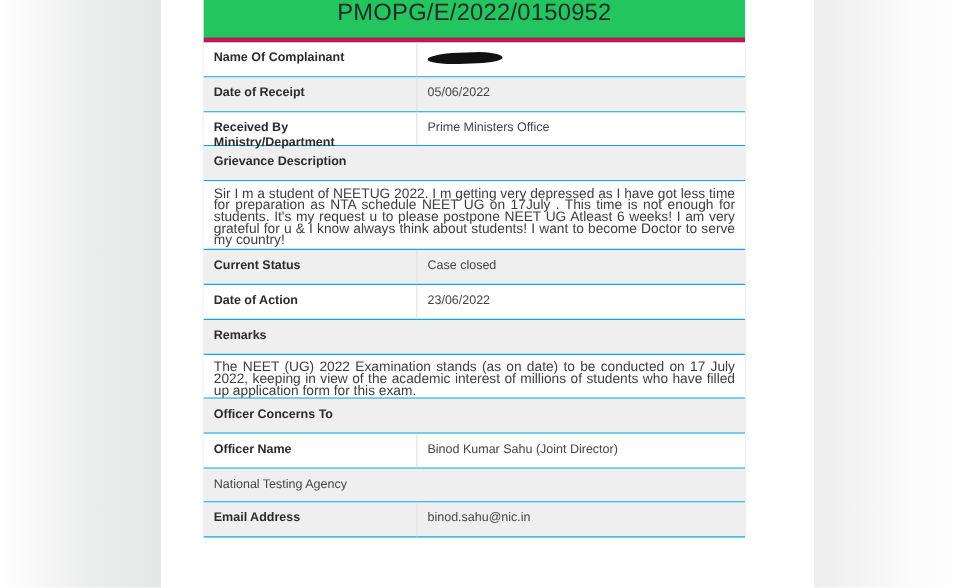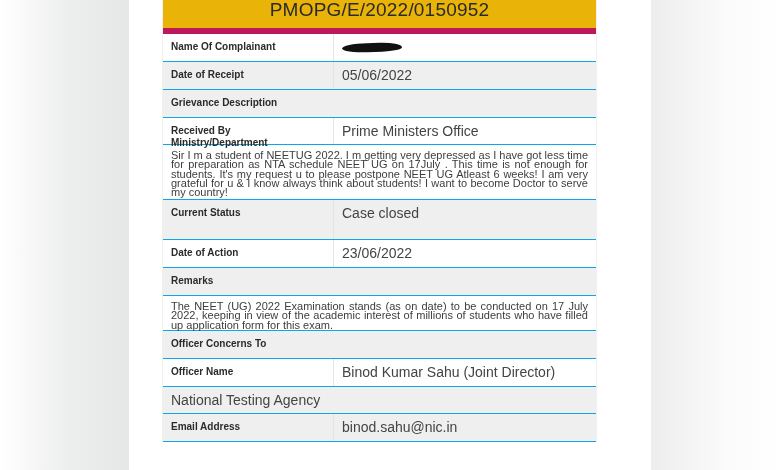--- a/index.html
+++ b/index.html
@@ -19,43 +19,43 @@
     .panel {
       position: absolute; left: 129px; top: 0; width: 522px; height: 470px;
       background: #ffffff;
     }
     .table {
       position: absolute; left: 162px; top: 0; width: 433px;
       border-left: 1px solid #f0f0f0;
       border-right: 1px solid #f0f0f0;
     }
     .title-row {
-      height: 34px; background: #eab308;
+      height: 34px; background: #22c55e;
       display: flex; align-items: center; justify-content: center;
       font-size: 19px; color: #2a2a2a; letter-spacing: 0.2px;
-      border-bottom: 6px solid #be185d;
+      border-bottom: 4px solid #be185d;
       box-sizing: border-box;
       padding-bottom: 8px;
     }
     .row {
       display: flex; box-sizing: border-box;
       border-bottom: 1px solid #0ea5e9;
     }
     .row.gray { background: #efefef; }
     .row.white { background: #ffffff; }
     .cell-label {
       width: 171px; box-sizing: border-box;
       padding: 7px 8px 0 8px;
       font-size: 10px; font-weight: bold; color: #2b2b2b;
       border-right: 1px solid #e4e4e4;
     }
     .cell-value {
       flex: 1; box-sizing: border-box;
       padding: 7px 8px 0 8px;
-      font-size: 14px; color: #444;
+      font-size: 10px; color: #444;
       line-height: 12px;
     }
     .cell-label { line-height: 12px; }
     .section-head {
       box-sizing: border-box; padding: 7px 8px 0 8px;
       font-size: 10px; font-weight: bold; color: #2b2b2b;
       width: 100%;
     }
     .section-head.center { text-align: left; }
     .para {
@@ -84,34 +84,34 @@
     <div class="cell-value">
       <span class="redacted"></span>
     </div>
   </div>
 
   <div class="row gray" style="height:28px">
     <div class="cell-label">Date of Receipt</div>
     <div class="cell-value">05/06/2022</div>
   </div>
 
-  <div class="row gray" style="height:28px">
-    <div class="section-head">Grievance Description</div>
-  </div>
-
   <div class="row white" style="height:27px">
     <div class="cell-label">Received By Ministry/Department</div>
     <div class="cell-value">Prime Ministers Office</div>
+  </div>
+
+  <div class="row gray" style="height:28px">
+    <div class="section-head">Grievance Description</div>
   </div>
 
   <div class="row white" style="height:55px">
     <div class="para">Sir I m a student of NEETUG 2022. I m getting very depressed as I have got less time for preparation as NTA schedule NEET UG on 17July . This time is not enough for students. It's my request u to please postpone NEET UG Atleast 6 weeks! I am very grateful for u &amp; I know always think about students! I want to become Doctor to serve my country!</div>
   </div>
 
-  <div class="row gray" style="height:40px">
+  <div class="row gray" style="height:28px">
     <div class="cell-label">Current Status</div>
     <div class="cell-value">Case closed</div>
   </div>
 
   <div class="row white" style="height:28px">
     <div class="cell-label">Date of Action</div>
     <div class="cell-value">23/06/2022</div>
   </div>
 
   <div class="row gray" style="height:28px">

